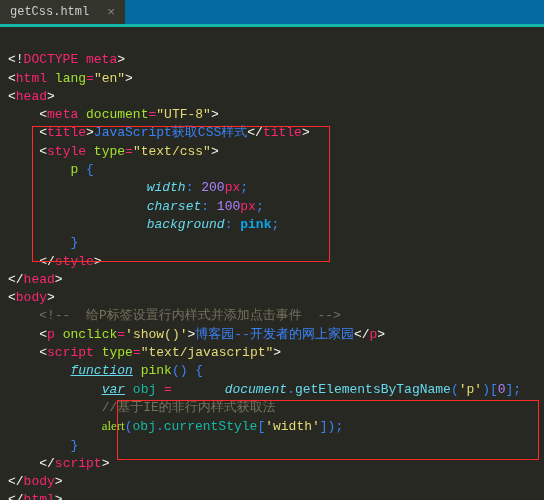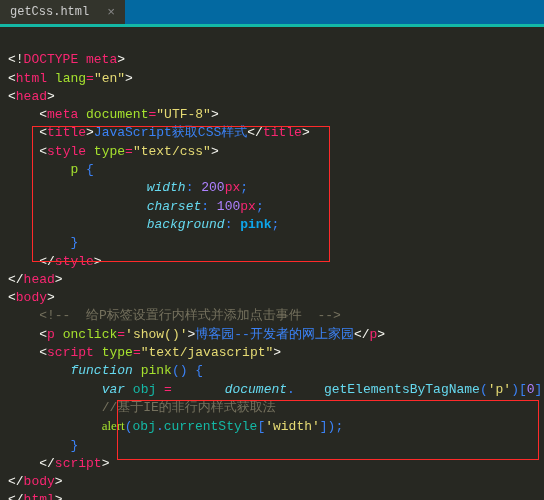--- a/index.html
+++ b/index.html
@@ -44,25 +44,25 @@
   }
   .tag { color: #f92672; }
   .bracket { color: #f8f8f2; }
   .attr-name { color: #a6e22e; }
   .op { color: #f92672; }
   .string { color: #e6db74; }
   .text { color: #3b82f6; }
   .selector { color: #a6e22e; }
   .prop { color: #66d9ef; font-style: italic; margin-left: 45px; }
   .num { color: #ae81ff; }
-  .kw { color: #66d9ef; font-style: italic; }
+  .kw { color: #66d9ef; font-style: italic; text-decoration: underline; }
   .kw2 { color: #f92672; }
   .fn { color: #a6e22e; }
   .ident { color: #14b8a6; }
-  .call { color: #66d9ef; margin-left: 29px; }
+  .call { color: #66d9ef; }
   .call2 { color: #a6e22e; font-family: Liberation Serif, serif; }
   .comment { color: #75715e; text-align: center; }
   .const { color: #0ea5e9; font-weight: bold; }
 
   .hl-box {
     position: absolute;
     border: 1.5px solid #ff2a2a;
     pointer-events: none;
     background: transparent;
   }

